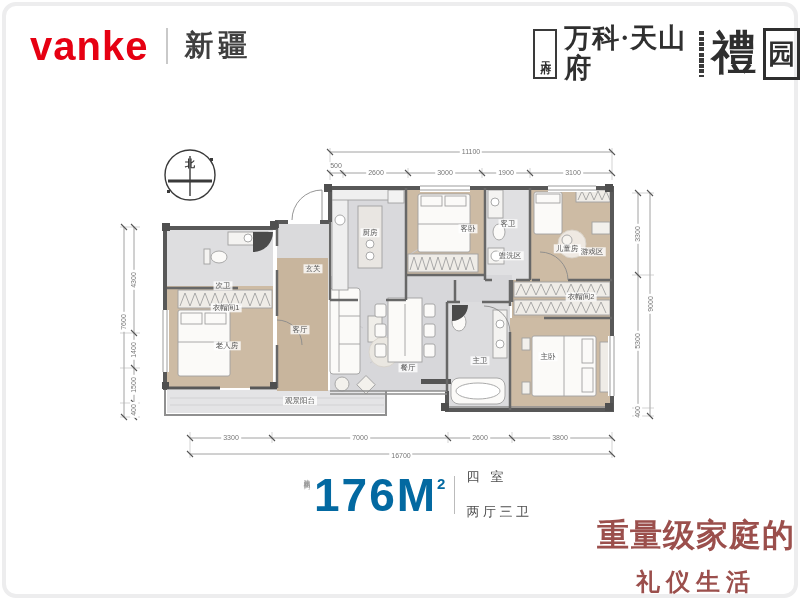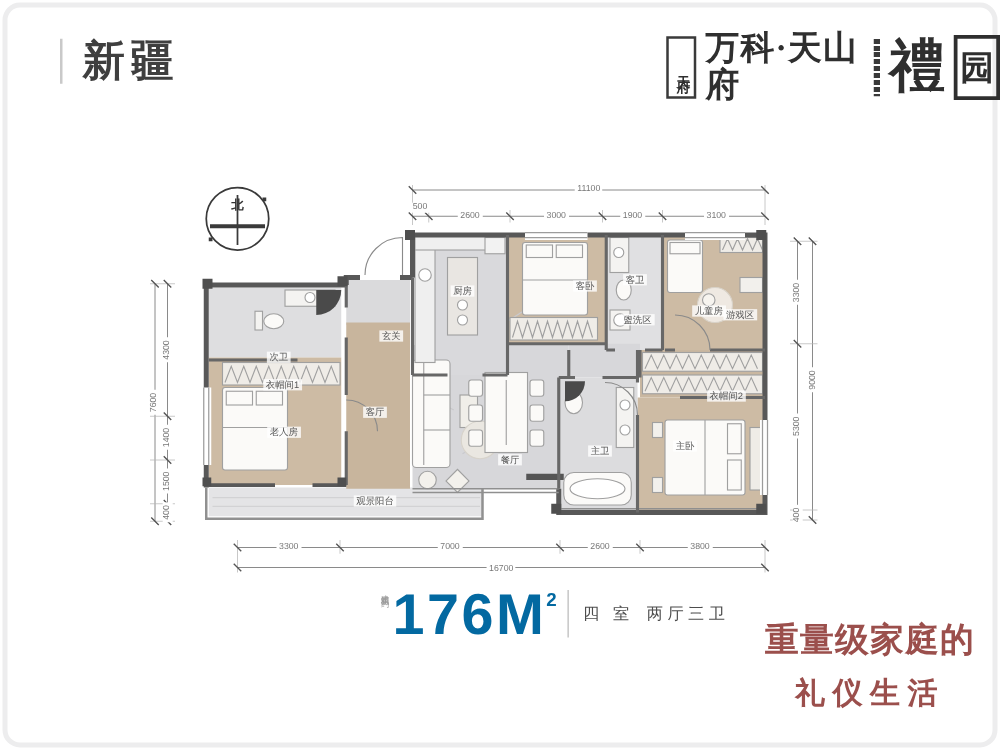--- a/index.html
+++ b/index.html
@@ -4,21 +4,21 @@
 <style>
   html,body{margin:0;padding:0;background:#fff;}
   .canvas{position:relative;width:800px;height:600px;background:#fff;overflow:hidden;
           font-family:"Liberation Sans",sans-serif;}
   .frame{position:absolute;inset:2px;border:4px solid #ededee;border-radius:14px;pointer-events:none;}
 
   
   .brand-left{position:absolute;left:30px;top:26px;display:flex;align-items:center;}
   .vanke{font-size:40px;font-weight:bold;color:#e60012;letter-spacing:1px;line-height:1;}
   .brand-sep{width:2px;height:36px;background:#c9c9c9;margin:0 16px 0 18px;}
-  .region{font-size:34px;font-weight:bold;color:#3f3f3f;letter-spacing:5px;}
+  .region{font-size:29px;font-weight:bold;color:#3f3f3f;letter-spacing:5px;}
 
   .brand-right{position:absolute;left:533px;top:24px;display:flex;align-items:center;gap:7px;color:#2f2f2f;}
   .seal{width:24px;height:46px;border:2px solid #3a3a3a;display:flex;align-items:center;justify-content:center;}
   .seal span{writing-mode:vertical-rl;font-size:11px;font-weight:bold;letter-spacing:2px;}
   .proj-names{display:flex;flex-direction:row;align-items:flex-end;}
   .proj-cn{font-size:27px;font-weight:bold;letter-spacing:1px;line-height:1.1;font-family:"Liberation Serif",serif;}
   .proj-en{font-size:10.5px;letter-spacing:5px;color:#3a3a3a;margin-top:3px;}
   .strip{width:7px;height:46px;background:repeating-linear-gradient(180deg,#3a3a3a 0 4px,#ffffff 4px 5.5px);}
   .li-char{font-size:45px;font-weight:bold;line-height:1;font-family:"Liberation Serif",serif;}
   .yuan-box{width:36px;height:46px;border:3px solid #2f2f2f;display:flex;align-items:center;justify-content:center;}
@@ -34,37 +34,38 @@
   .dim.rot{transform:translate(-50%,-50%) rotate(-90deg);}
   .compass-n{position:absolute;left:70px;top:36px;transform:translate(-50%,-50%);font-size:10px;
       color:#333;font-weight:bold;background:transparent;}
 
   
   .summary{position:absolute;left:302px;top:468px;display:flex;align-items:center;}
   .area-note{writing-mode:vertical-rl;font-size:6.5px;color:#9a9a9a;letter-spacing:1px;height:42px;margin-right:3px;}
   .area-val{font-size:46px;color:#0369a1;letter-spacing:2px;line-height:1;font-weight:700;}
   .area-val sup{font-size:15px;vertical-align:22px;letter-spacing:0;}
   .sum-div{width:1px;height:38px;background:#bbb;margin:0 11px 0 9px;}
-  .sum-rooms{display:flex;flex-direction:row;gap:3px;color:#4d4d4d;justify-content:center;}
+  .sum-rooms{display:flex;flex-direction:column;gap:17px;color:#4d4d4d;justify-content:center;}
   .sum-rooms .l1{font-size:13px;letter-spacing:11px;}
   .sum-rooms .l2{font-size:13px;letter-spacing:3.5px;}
 
   
   .tagline{position:absolute;left:596px;top:494px;width:200px;text-align:center;
       font-family:"Liberation Serif",serif;color:#9b4f4c;}
-  .tagline .t1{font-size:27px;font-weight:bold;letter-spacing:1px;}
+  .tagline .t1{font-size:32px;font-weight:bold;letter-spacing:1px;margin-top:20px;}
   .tagline .t2{font-size:24px;font-weight:bold;letter-spacing:6px;margin-top:8px;}
 </style>
 </head>
 <body>
 
 <div class="canvas">
   <div class="frame"></div>
 
   <div class="brand-left">
+    <div class="vanke">vanke</div>
     <div class="brand-sep"></div>
     <div class="region">新疆</div>
   </div>
 
   <div class="brand-right">
     <div class="seal">
         <span>天府</span>
       </div>
     <div class="proj-names">
       <div class="proj-cn">万科·天山府</div>
@@ -259,21 +260,21 @@
     <span class="room-label" style="left:106px;top:180px">衣帽间1</span>
     <span class="room-label" style="left:107px;top:218px">老人房</span>
     <span class="room-label" style="left:180px;top:273px">观景阳台</span>
     <span class="room-label" style="left:193px;top:141px">玄关</span>
     <span class="room-label" style="left:250px;top:105px">厨房</span>
     <span class="room-label" style="left:348px;top:101px">客卧</span>
     <span class="room-label" style="left:388px;top:96px">客卫</span>
     <span class="room-label" style="left:390px;top:128px">盥洗区</span>
     <span class="room-label" style="left:447px;top:121px">儿童房</span>
     <span class="room-label" style="left:472px;top:124px">游戏区</span>
-    <span class="room-label" style="left:461px;top:189px">衣帽间2</span>
+    <span class="room-label" style="left:461px;top:169px">衣帽间2</span>
     <span class="room-label" style="left:360px;top:233px">主卫</span>
     <span class="room-label" style="left:428px;top:229px">主卧</span>
     <span class="room-label" style="left:180px;top:202px">客厅</span>
     <span class="room-label" style="left:288px;top:240px">餐厅</span>
 
     <span class="dim" style="left:351px;top:24px">11100</span>
     <span class="dim" style="left:216px;top:38px">500</span>
     <span class="dim" style="left:256px;top:45px">2600</span>
     <span class="dim" style="left:325px;top:45px">3000</span>
     <span class="dim" style="left:386px;top:45px">1900</span>

